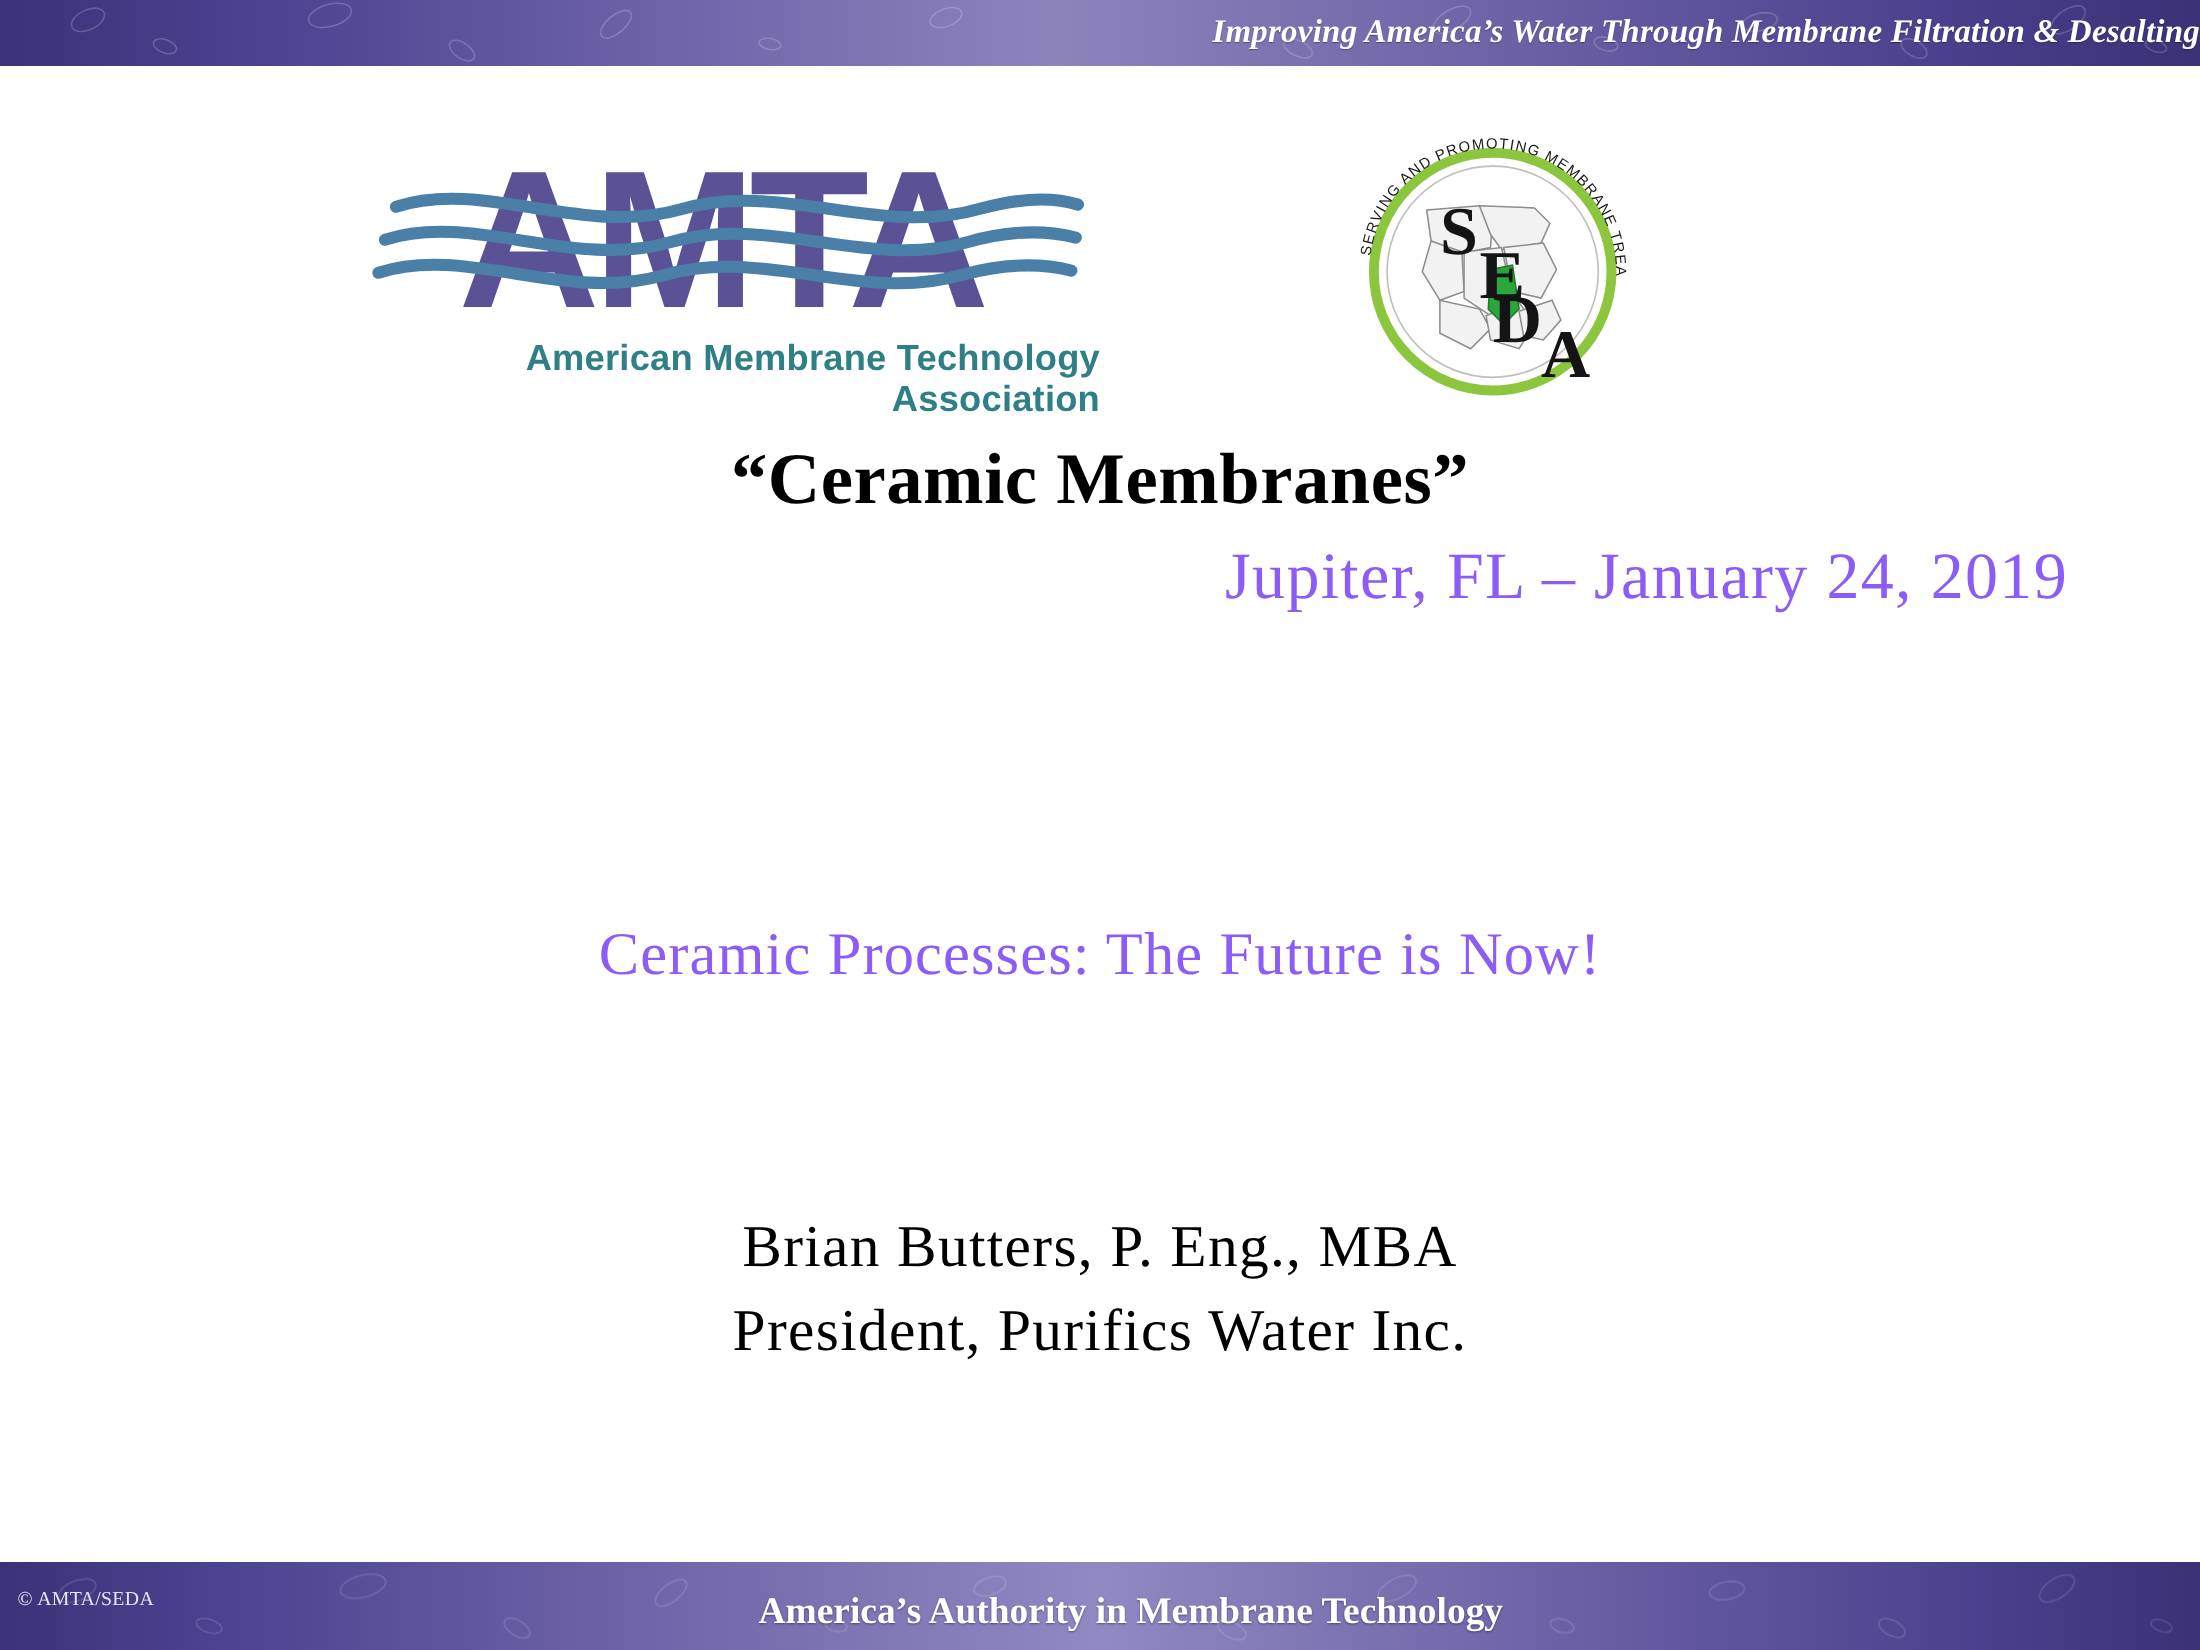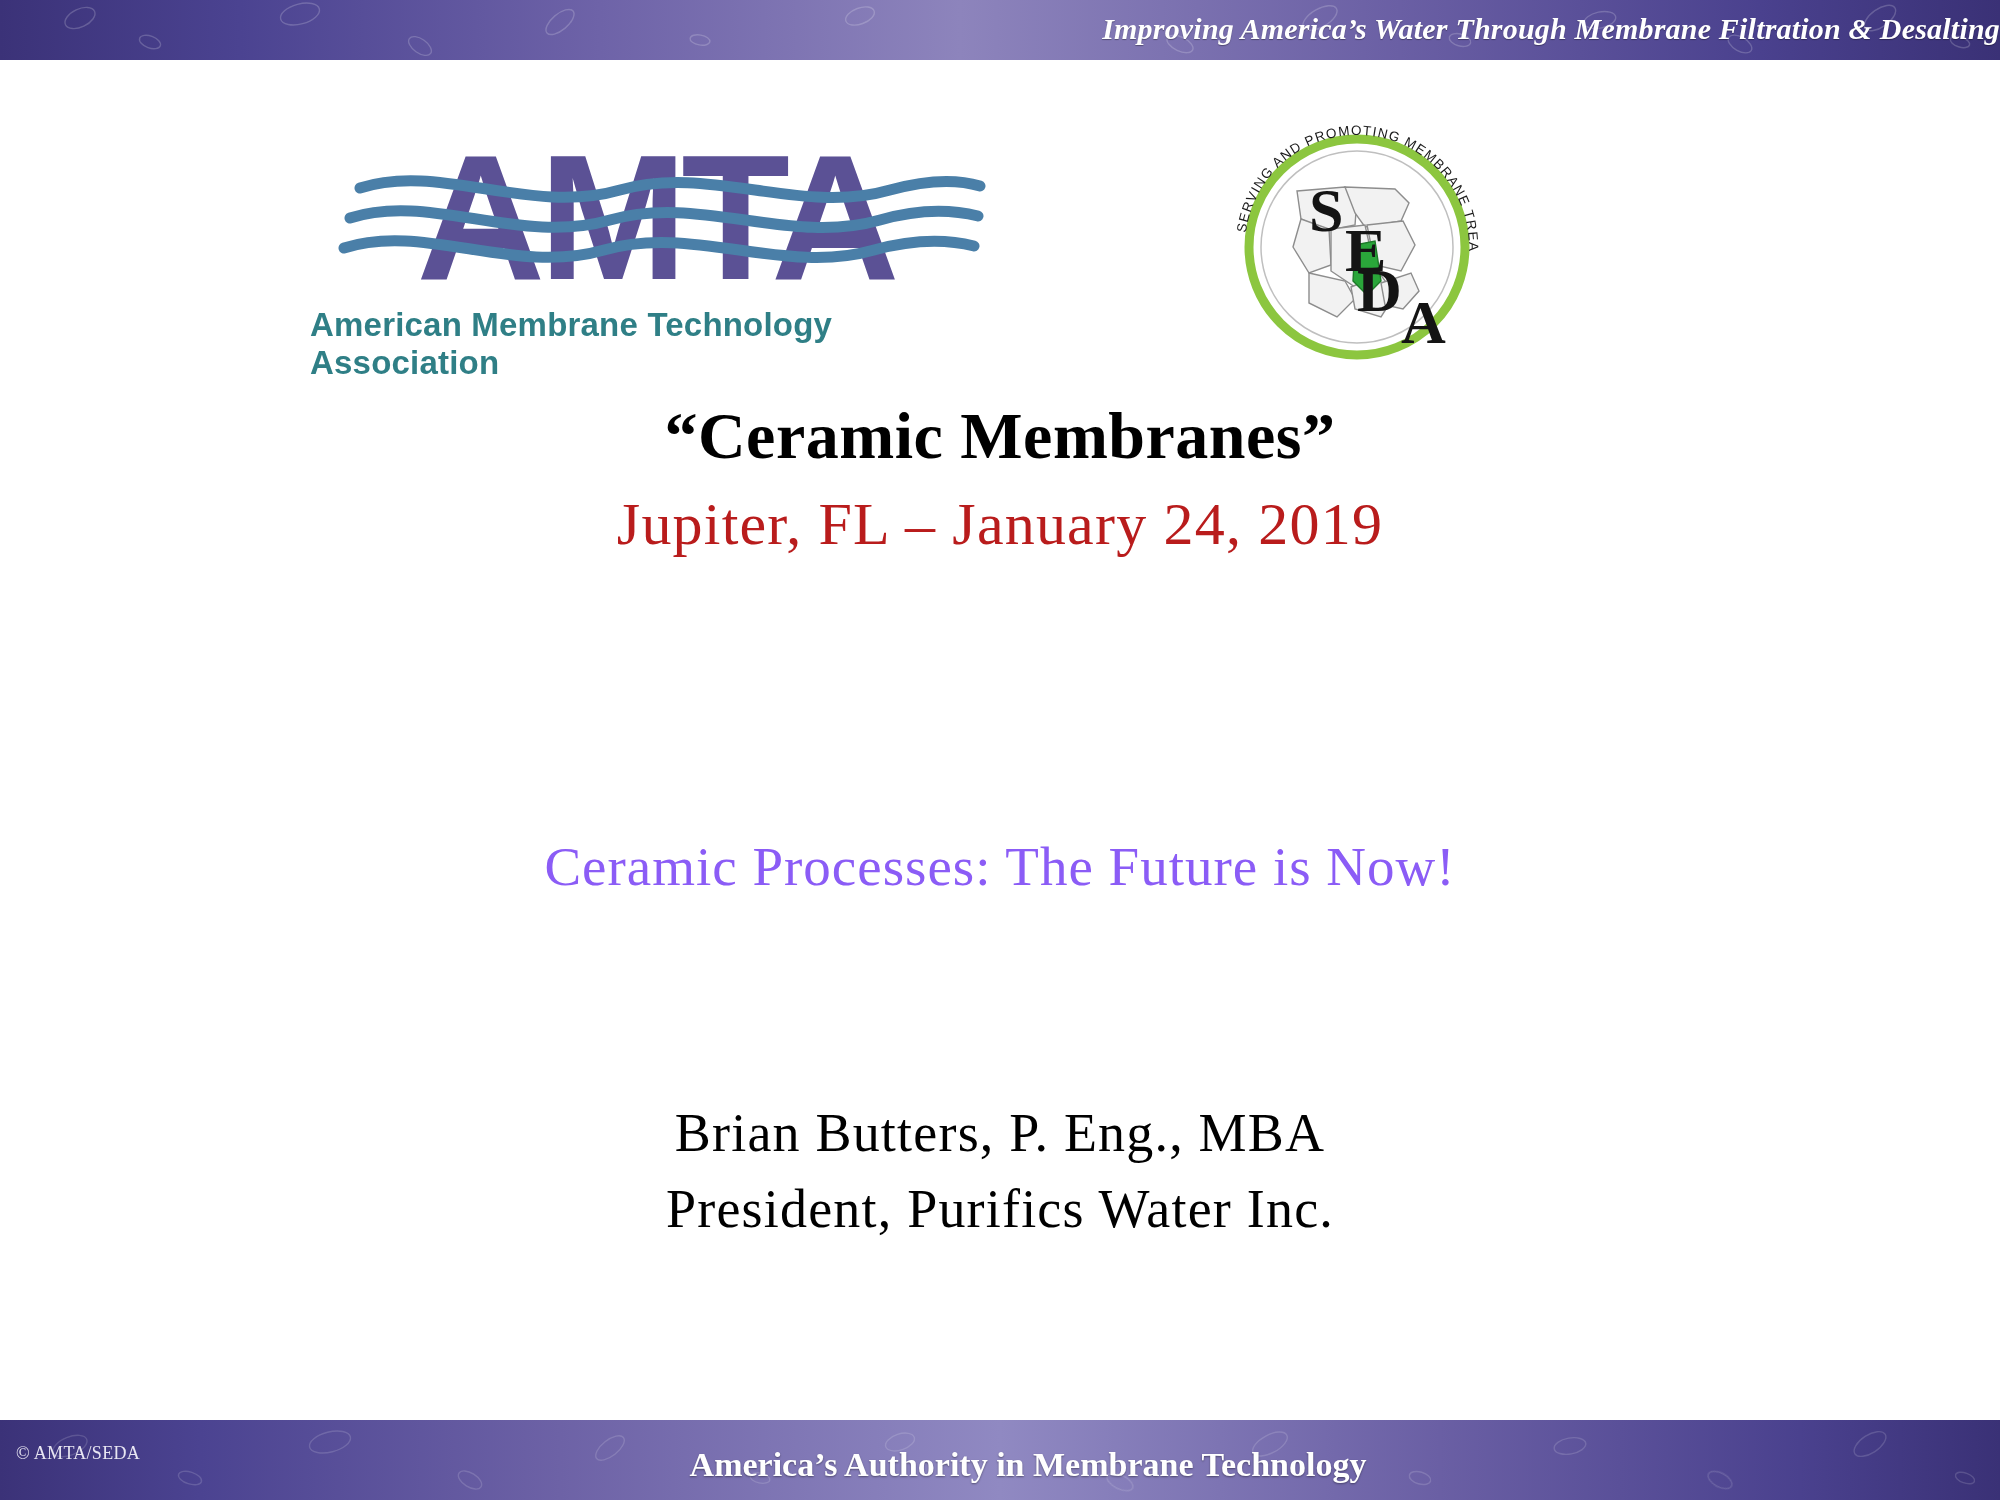--- a/index.html
+++ b/index.html
@@ -114,21 +114,21 @@
     left: 20px;
     top: 38px;
     width: 660px;
     height: 120px;
   }
   .amta-tagline {
     position: absolute;
     left: 0;
     top: 178px;
     width: 690px;
-    text-align: left;
+    text-align: right;
     font-family: "Liberation Sans", sans-serif;
     font-weight: bold;
     font-size: 33px;
     color: #2f7f86;
     letter-spacing: 0.2px;
   }
 
   .seda-logo {
     position: absolute;
     left: 1205px;
@@ -154,23 +154,24 @@
   }
   .line-topic {
     font-size: 66px;
     font-weight: bold;
     color: #000000;
     line-height: 92px;
     letter-spacing: 0.5px;
   }
   .line-place {
     font-size: 60px;
-    color: #b91c1c;
+    color: #8b5cf6;
     line-height: 84px;
     letter-spacing: 1.2px;
+    text-align: right;
   }
 
   .presentation-title {
     position: absolute;
     left: 100px;
     top: 835px;
     width: 1800px;
     text-align: center;
     font-size: 55px;
     color: #8b5cf6;

